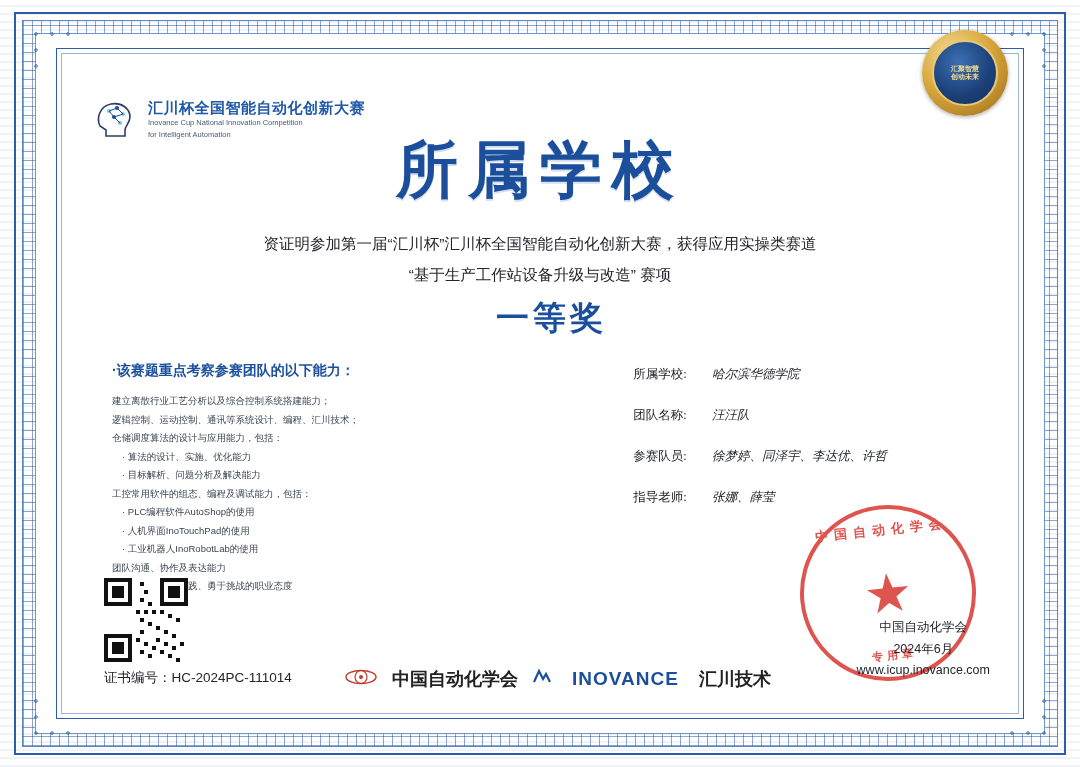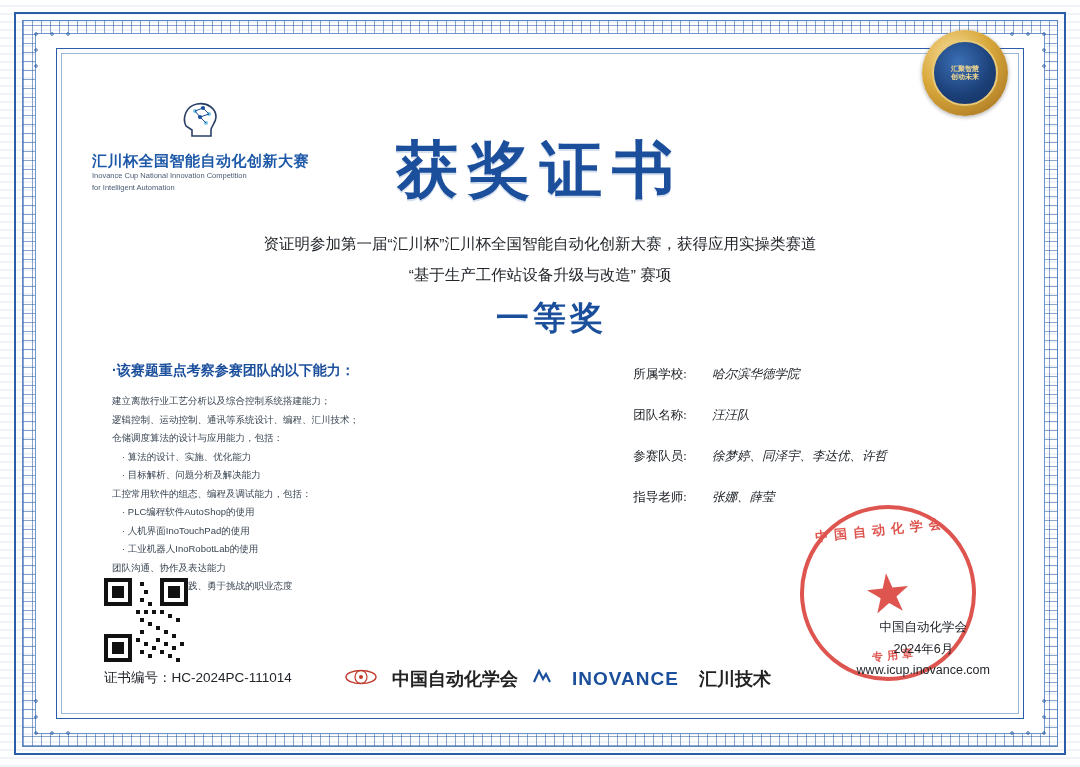--- a/index.html
+++ b/index.html
@@ -60,21 +60,21 @@
   }
   .corner.tl{left:26px;top:24px;}
   .corner.tr{right:26px;top:24px;transform:scaleX(-1);}
   .corner.bl{left:26px;bottom:24px;transform:scaleY(-1);}
   .corner.br{right:26px;bottom:24px;transform:scale(-1,-1);}
 
   
   .content{position:absolute;inset:0;z-index:5;}
 
   
-  .logo-wrap{position:absolute;left:92px;top:96px;display:flex;align-items:center;gap:10px;flex-direction:column;}
+  .logo-wrap{position:absolute;left:92px;top:96px;display:flex;align-items:center;gap:10px;}
   .logo-mark{width:46px;height:46px;position:relative;}
   .logo-text-cn{
     color:#1e59a8;font-size:15px;font-weight:bold;letter-spacing:.5px;line-height:1.15;
   }
   .logo-text-en{
     color:#4a5c74;font-size:7.5px;line-height:1.25;margin-top:2px;max-width:185px;
   }
 
   
   .seal{
@@ -196,21 +196,21 @@
       </div>
     </div>
 
     <div class="seal">
       <div class="seal-inner">
         <span>汇聚智慧</span>
         <span>创动未来</span>
       </div>
     </div>
 
-    <div class="title">获奖证书</div>
+    <div class="title">所属学校</div>
 
     <div class="statement">
       <div>资证明参加第一届“汇川杯”汇川杯全国智能自动化创新大赛，获得应用实操类赛道</div>
       <div>“基于生产工作站设备升级与改造” 赛项</div>
     </div>
     <div class="award">一等奖</div>
 
     <div class="ability">
       <div class="ability-head">·该赛题重点考察参赛团队的以下能力：</div>
       <ul>

